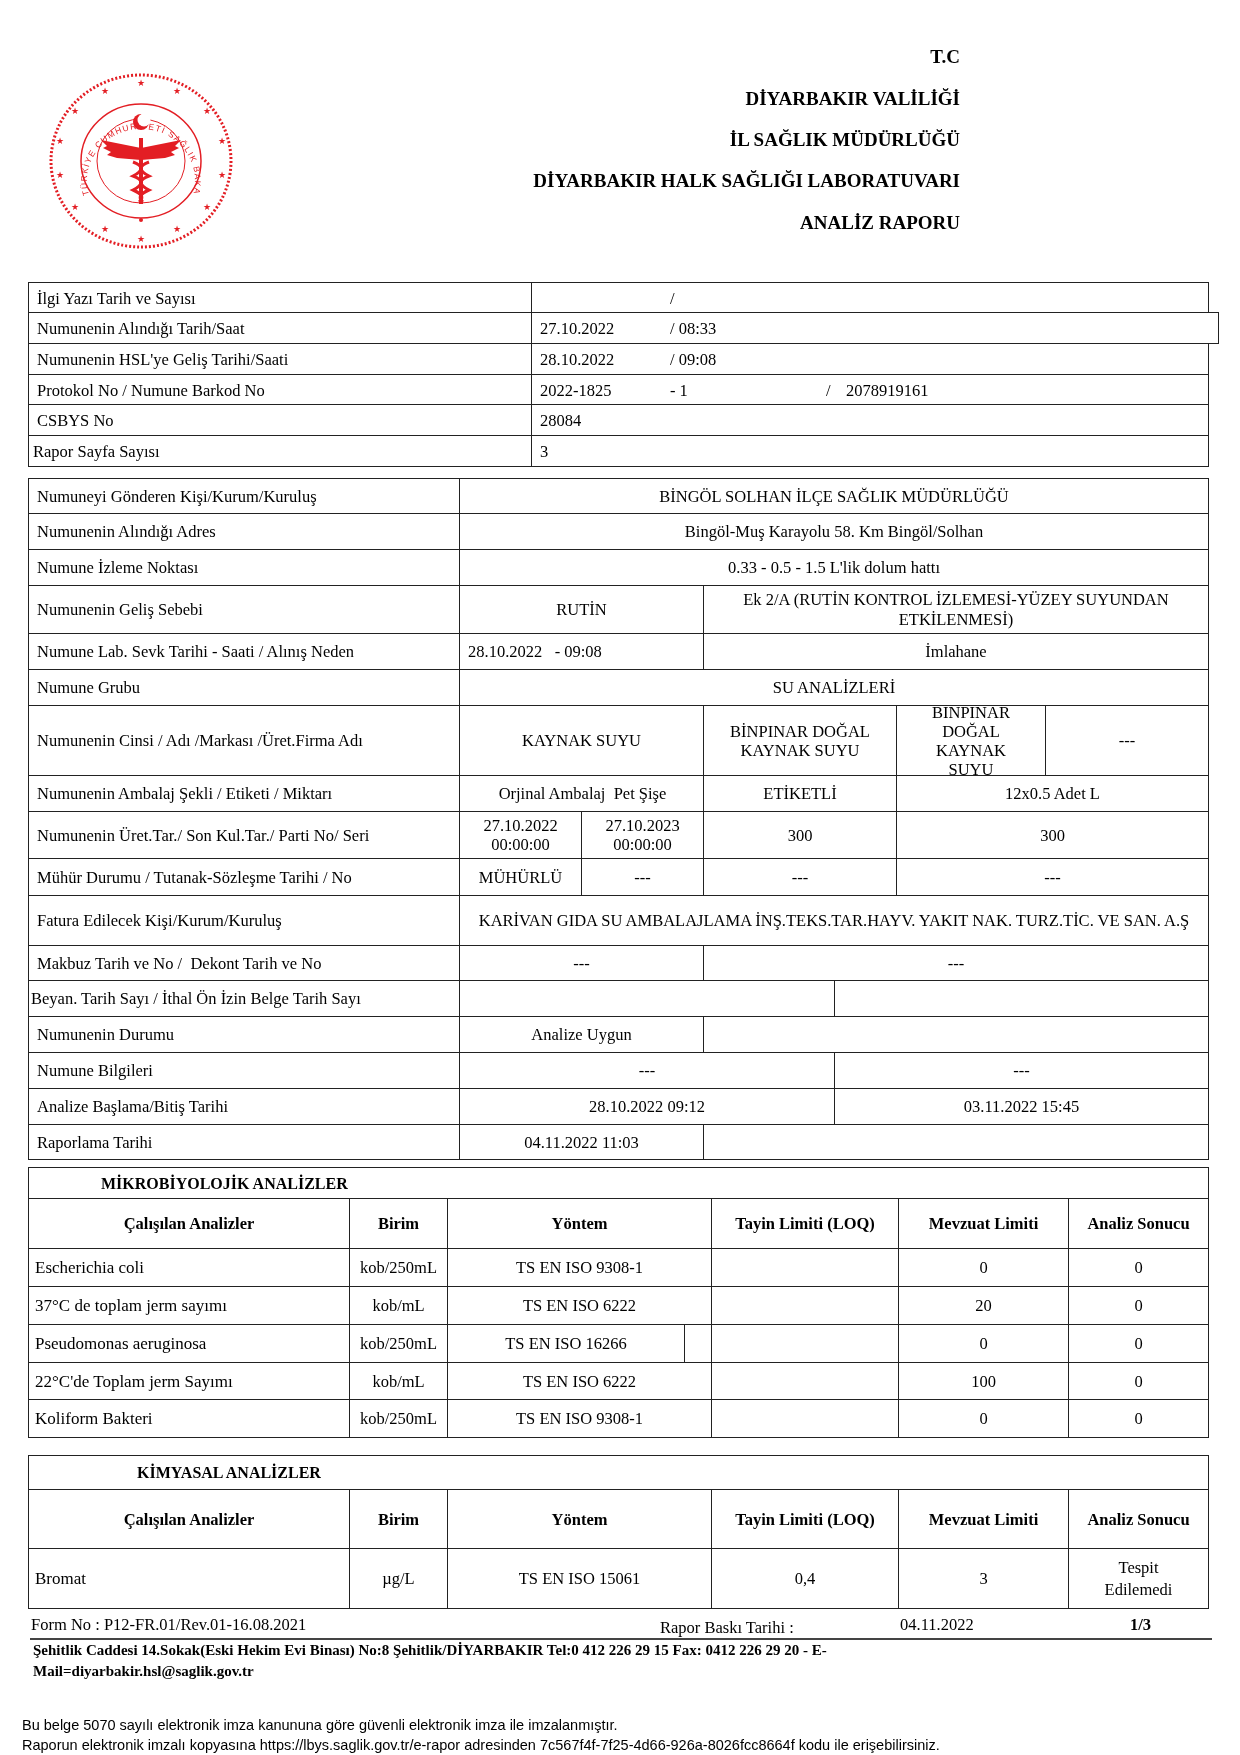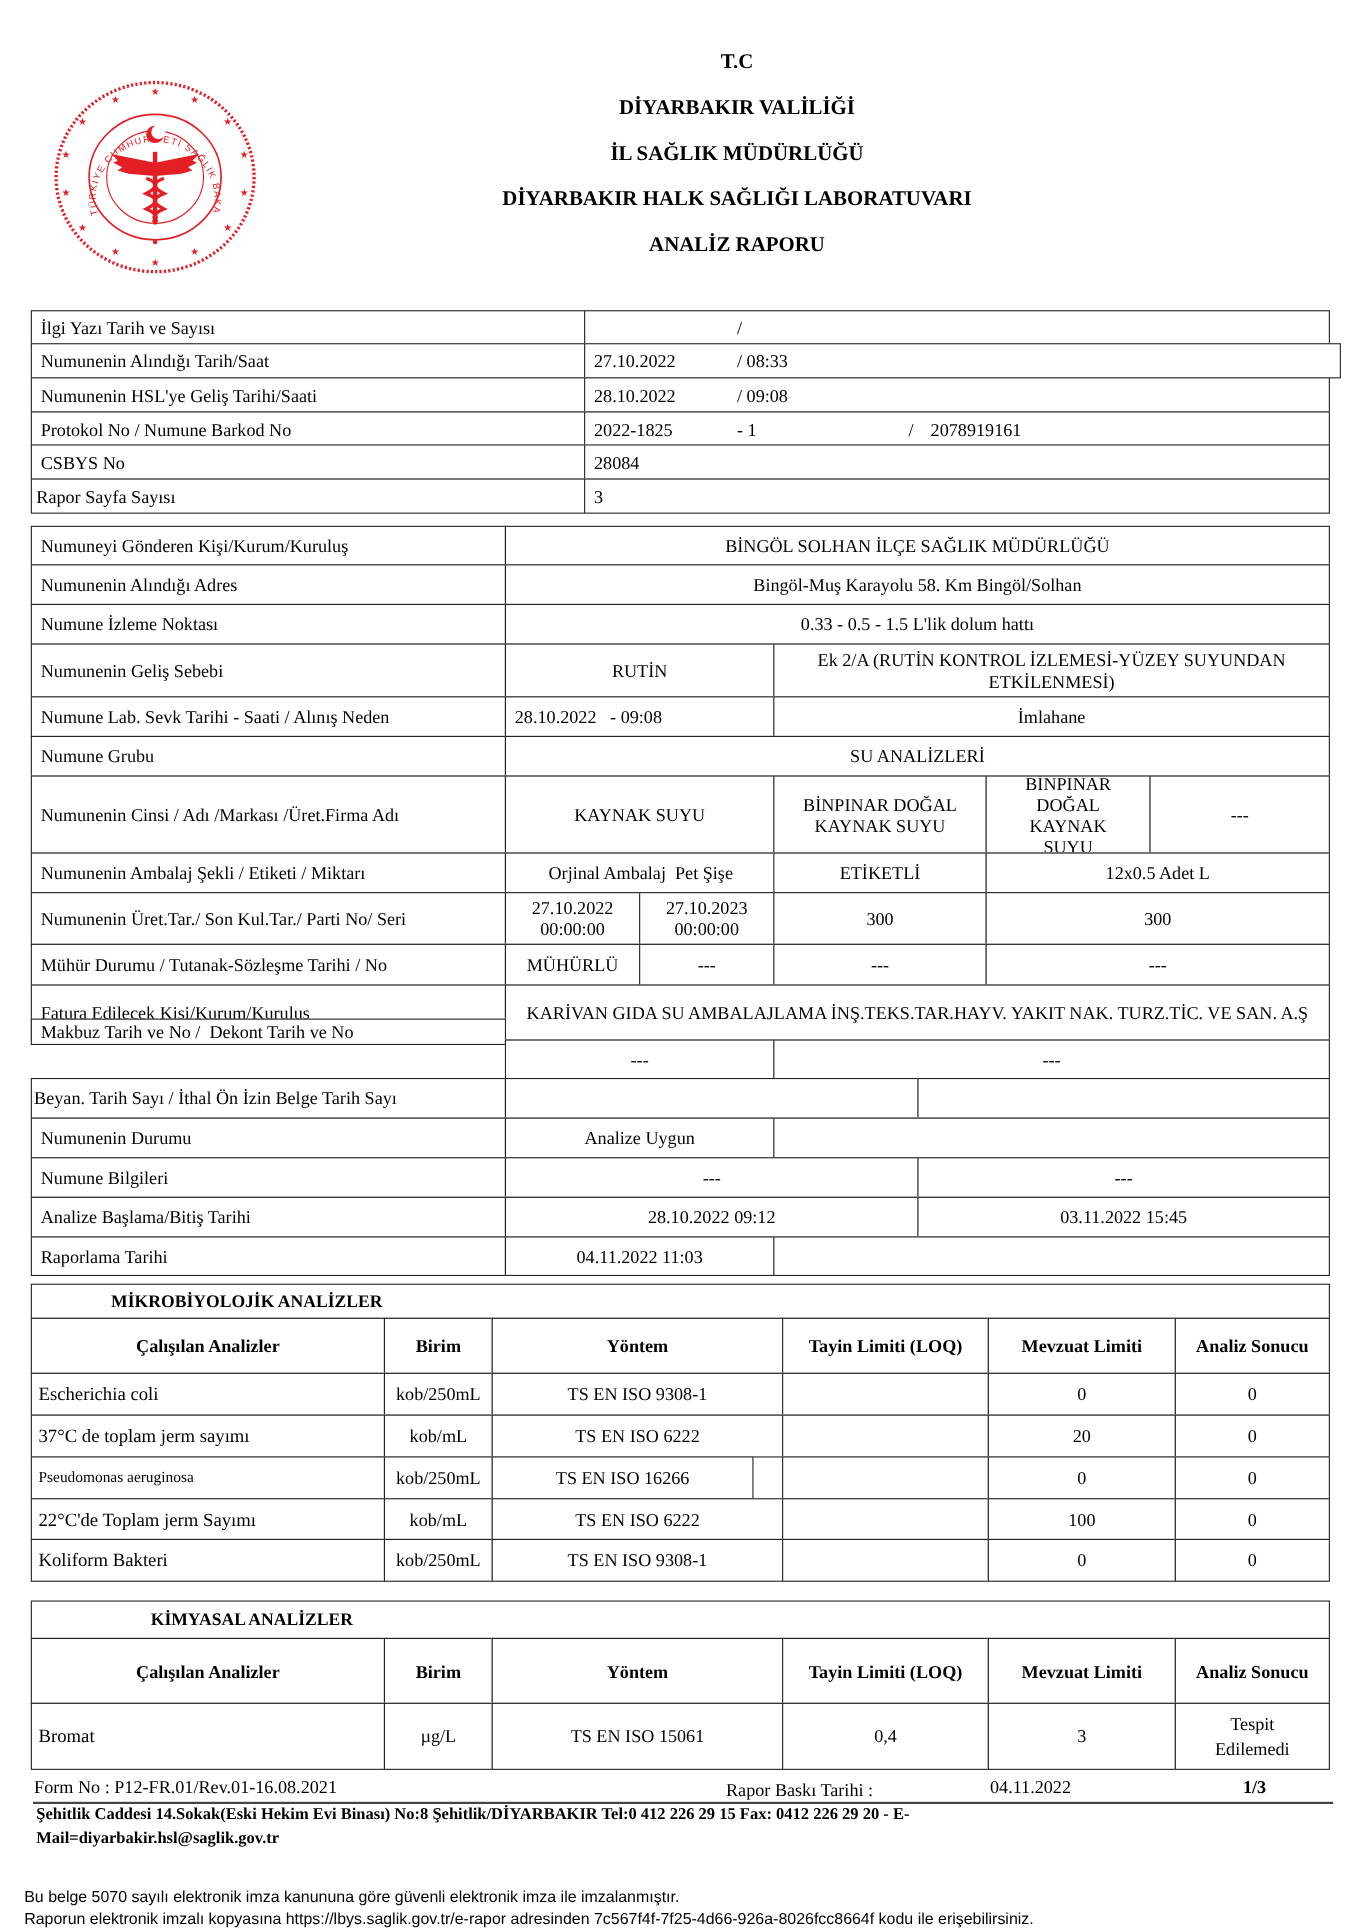--- a/index.html
+++ b/index.html
@@ -1,18 +1,18 @@
 <!DOCTYPE html>
 <html><head>
 <meta charset="utf-8">
 <style>
   html, body { margin:0; padding:0; background:#ffffff; }
   body { width:1240px; height:1755px; position:relative; overflow:hidden;
          font-family:"Liberation Serif", serif; color:#000; }
-  .hdr { position:absolute; left:380px; width:580px; text-align:center;
+  .hdr { position:absolute; left:380px; width:580px; text-align:right;
          font-weight:bold; font-size:19px; line-height:22px; }
   .cell { position:absolute; box-sizing:border-box; border:1.5px solid #222;
           display:flex; align-items:center; font-size:16.5px; line-height:19px;
           overflow:hidden; background:#fff; }
   .cell.l { justify-content:flex-start; padding-left:8px; }
   .cell.c { justify-content:center; text-align:center; }
   .cell.b { font-weight:bold; }
   .cell span { display:block; }
   .logo { position:absolute; left:45px; top:70px; width:192px; height:182px; }
   .foot-rule { position:absolute; left:30px; width:1182px; height:0; border-top:2px solid #444; }
@@ -229,21 +229,21 @@
       <span>---</span>
     </div>
 
   <div class="cell l" style="left:28px;top:895px;width:432px;height:51px">
       <span>Fatura Edilecek Kişi/Kurum/Kuruluş</span>
     </div>
   <div class="cell c" style="left:459px;top:895px;width:750px;height:51px;padding:0 4px">
       <span>KARİVAN GIDA SU AMBALAJLAMA İNŞ.TEKS.TAR.HAYV. YAKIT NAK. TURZ.TİC. VE SAN. A.Ş</span>
     </div>
 
-  <div class="cell l" style="left:28px;top:926px;width:432px;height:24px;white-space:pre"><span>Makbuz Tarih ve No /  Dekont Tarih ve No</span></div>
+  <div class="cell l" style="left:28px;top:945px;width:432px;height:36px;white-space:pre"><span>Makbuz Tarih ve No /  Dekont Tarih ve No</span></div>
   <div class="cell c" style="left:459px;top:945px;width:245px;height:36px">
       <span>---</span>
     </div>
   <div class="cell c" style="left:703px;top:945px;width:506px;height:36px">
       <span>---</span>
     </div>
 
   <div class="cell l" style="left:28px;top:980px;width:432px;height:37px;padding-left:2px">
       <span>Beyan. Tarih Sayı / İthal Ön İzin Belge Tarih Sayı</span>
     </div>
@@ -347,21 +347,21 @@
   <div class="cell c" style="left:711px;top:1286px;width:188px;height:39px">
       <span></span>
     </div>
   <div class="cell c" style="left:898px;top:1286px;width:171px;height:39px">
       <span>20</span>
     </div>
   <div class="cell c" style="left:1068px;top:1286px;width:141px;height:39px">
       <span>0</span>
     </div>
 
-  <div class="cell l" style="left:28px;top:1324px;width:322px;height:39px;padding-left:6px;font-size:14px">
+  <div class="cell l" style="left:28px;top:1324px;width:322px;height:39px;padding-left:6px;font-size:17px">
       <span>Pseudomonas aeruginosa</span>
     </div>
   <div class="cell c" style="left:349px;top:1324px;width:99px;height:39px">
       <span>kob/250mL</span>
     </div>
   <div class="cell c" style="left:447px;top:1324px;width:238px;height:39px">
       <span>TS EN ISO 16266</span>
     </div>
   <div class="cell c" style="left:711px;top:1324px;width:188px;height:39px">
       <span></span>

